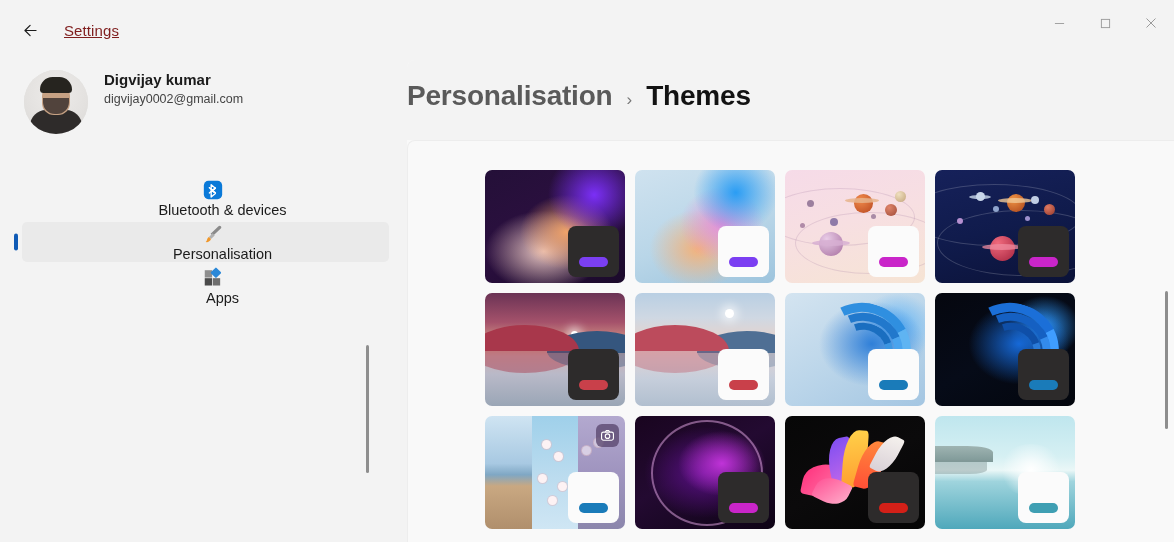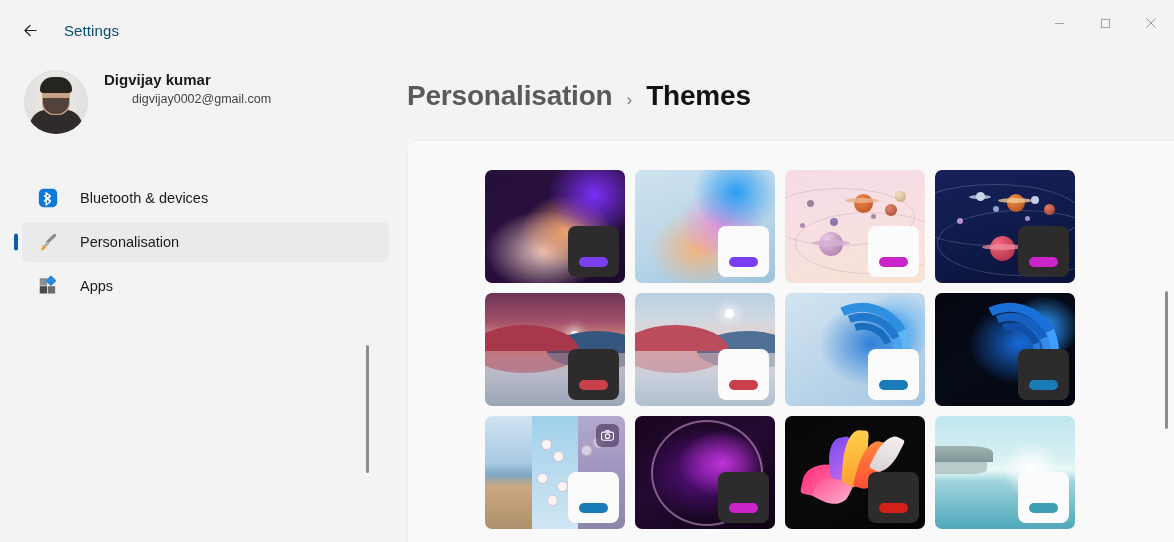--- a/index.html
+++ b/index.html
@@ -27,23 +27,24 @@
   }
   .back-btn {
     width: 36px; height: 36px;
     margin-left: 12px;
     display: flex; align-items: center; justify-content: center;
     border-radius: 5px;
     cursor: pointer;
   }
   .app-title {
     font-size: 15px;
-    color: #0c4a6e;
+    color: #7f1d1d;
     margin-left: 16px;
     letter-spacing: .1px;
+    text-decoration: underline;
   }
   .win-controls {
     position: absolute;
     right: 0; top: 0;
     height: 46px;
     display: flex;
   }
   .win-btn {
     width: 46px; height: 46px;
     display: flex; align-items: center; justify-content: center;
@@ -118,21 +119,20 @@
   .acct-name {
     font-size: 15px;
     font-weight: bold;
     color: #1b1b1b;
     line-height: 20px;
   }
   .acct-mail {
     font-size: 12.5px;
     color: #444;
     line-height: 18px;
-    margin-left: 28px;
   }
 
   .search-wrap {
     margin: 14px 0 0 22px;
     width: 346px; height: 34px;
     background: #fdfdfd;
     border: 1px solid #dedede;
     border-bottom: 1px solid #8a8a8a;
     border-radius: 5px;
     display: flex;
@@ -154,20 +154,21 @@
   .navlist { margin-top: 22px; }
   .navitem {
     position: relative;
     height: 40px;
     margin: 4px 18px 4px 22px;
     border-radius: 5px;
     display: flex;
     align-items: center;
     padding-left: 14px;
     cursor: pointer;
+    flex-direction: column;
   }
   .navitem.selected { background: #eaeaea; }
   .navitem.selected::before {
     content: "";
     position: absolute;
     left: -8px; top: 50%;
     transform: translateY(-50%);
     width: 3.5px; height: 17px;
     border-radius: 2px;
     background: #0f5ab5;

